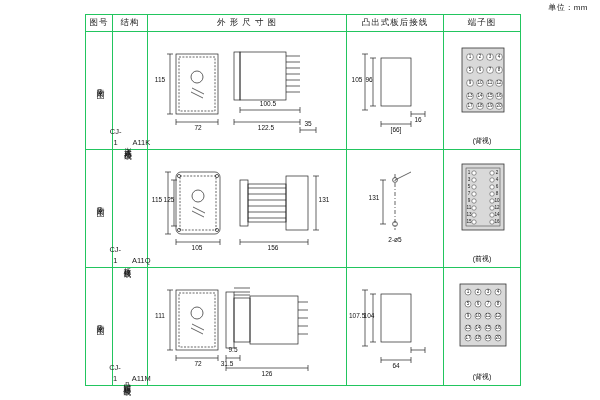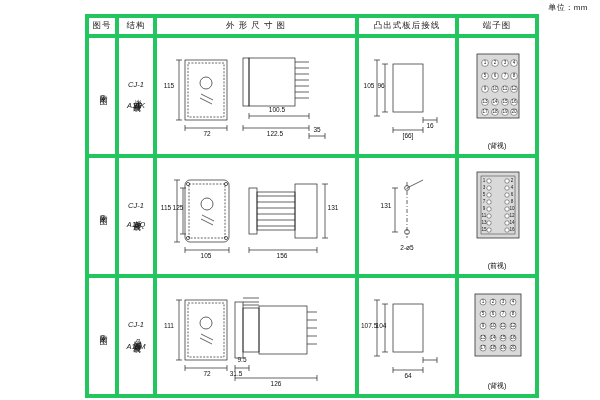--- a/index.html
+++ b/index.html
@@ -16,21 +16,21 @@
     font-size:8px;color:#222;letter-spacing:.5px;
   }
 
   table.main{
     position:absolute;left:85px;top:14px;
     width:430px;height:372px;
     border-collapse:collapse;
     table-layout:fixed;
   }
   table.main th, table.main td{
-    border:4px solid #22c55e;
+    border:1px solid #22c55e;
     padding:0;
     vertical-align:middle;
     text-align:center;
   }
   table.main thead th{
     height:16px;
     font-size:8.5px;font-weight:normal;
     letter-spacing:1px;
   }
   .col-a{width:26px;}
@@ -44,23 +44,22 @@
   .vlabel{
     font-size:8px;line-height:1.35;
     writing-mode:vertical-rl;
     text-orientation:upright;
     margin:0 auto;
     letter-spacing:2px;
     white-space:pre-line;
   }
   .structlabel{
     font-size:7.5px;line-height:1.45;
-    display:flex;flex-direction:column;align-items:center;justify-content:center;
+    display:flex;flex-direction:row;align-items:flex-end;justify-content:center;
     height:100%;
-    font-style:italic;
   }
   .structlabel .code{font-size:7.5px;}
   .structlabel .vtext{
     writing-mode:vertical-rl;text-orientation:upright;
     letter-spacing:1px;margin:2px 0;
   }
 
   .drawarea{position:relative;width:100%;height:100%;}
   svg{display:block;}
   .svgwrap{position:absolute;left:0;top:0;width:100%;height:100%;}

